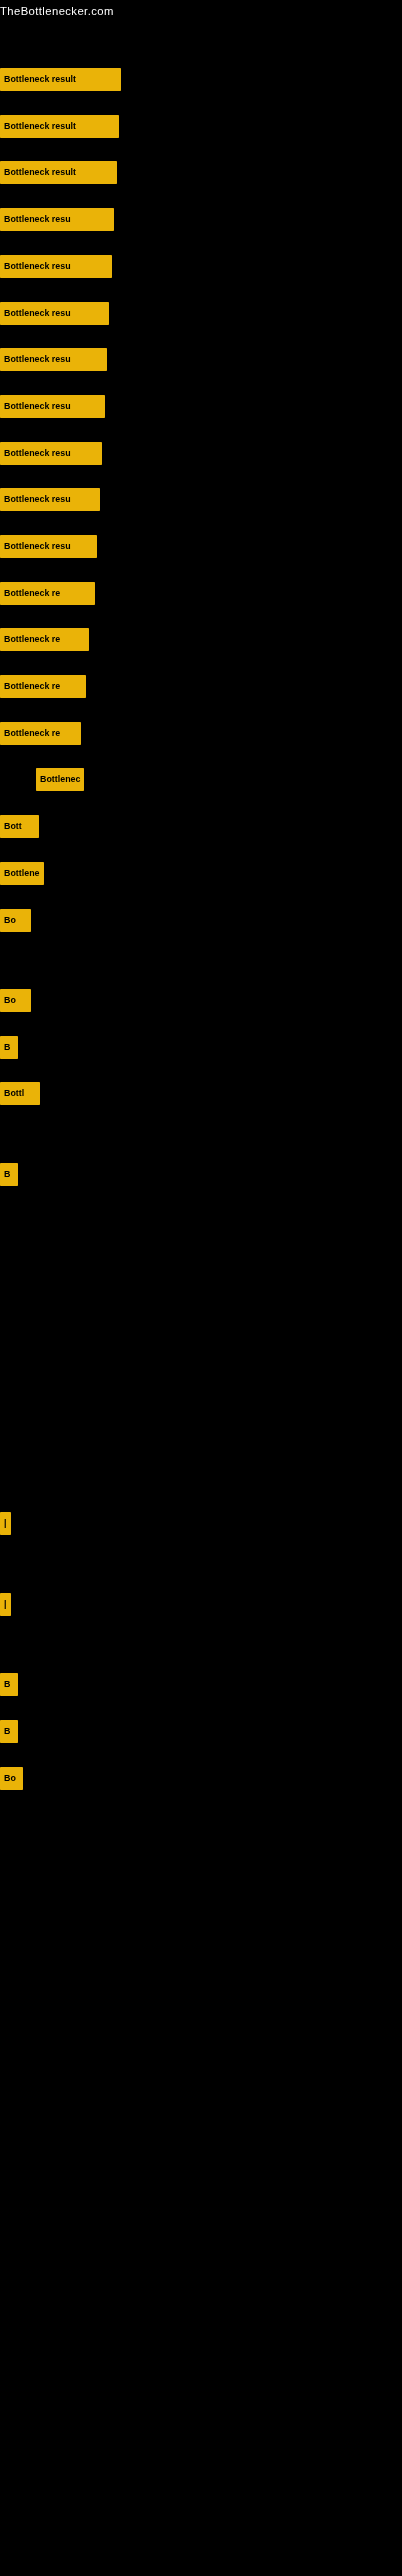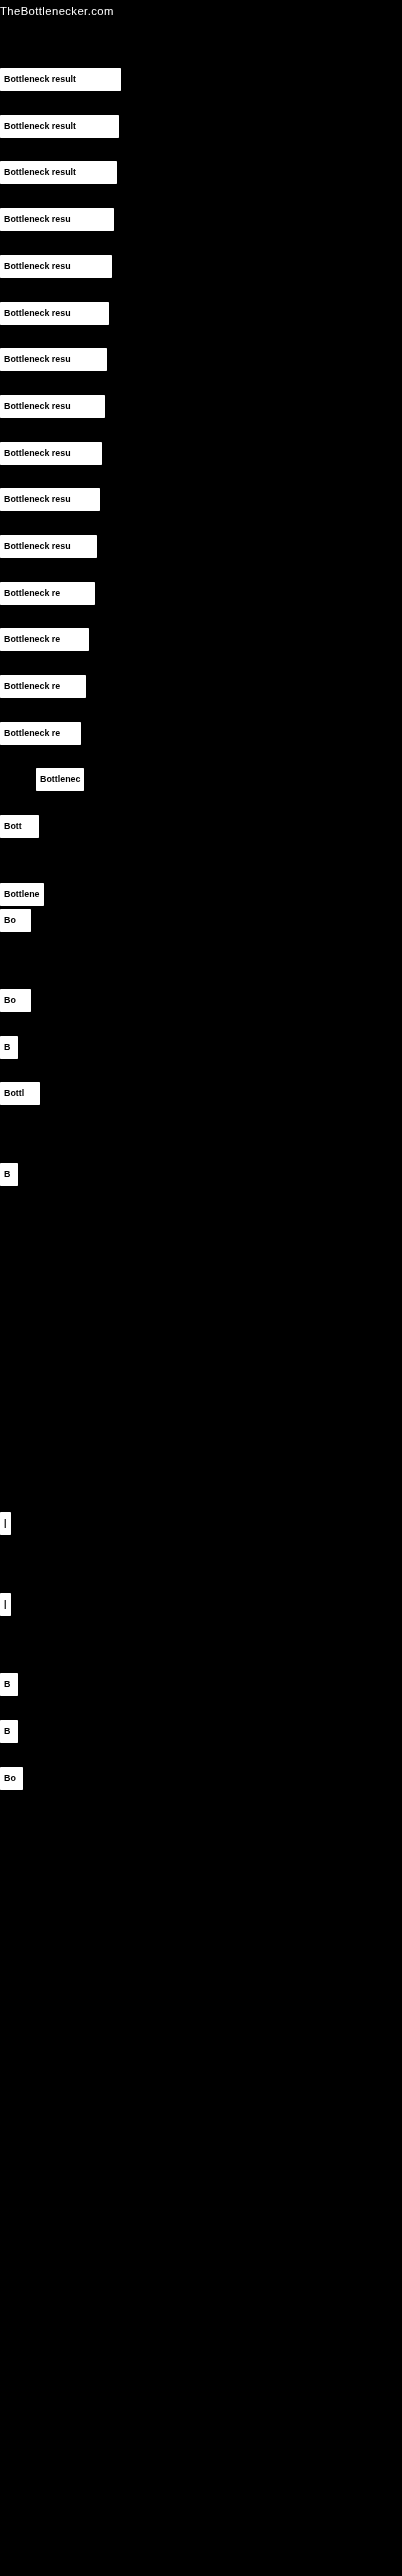--- a/index.html
+++ b/index.html
@@ -19,21 +19,21 @@
       letter-spacing: 0.4px;
     }
     .bar-row {
       position: absolute;
       left: 0;
       height: 29px;
       display: flex;
       align-items: center;
     }
     .bar-label {
-      background: #ffffff;
+      background: #eab308;
       color: #000;
       font-size: 8.9px;
       font-weight: bold;
       padding: 1.6px 4px;
       white-space: nowrap;
       height: 22.5px;
       display: flex;
       align-items: center;
       border-radius: 0.8px;
     }
@@ -88,21 +88,21 @@
     </div>
     <div class="bar-row" style="top: 699px; width: 81px;">
       <div class="bar-label" style="width: 81px;">Bottleneck re</div>
     </div>
     <div class="bar-row" style="top: 745px; width: 66px; padding-left: 36px;">
       <div class="bar-label" style="width: 66px;">Bottlenec</div>
     </div>
     <div class="bar-row" style="top: 792px; width: 62px;">
       <div class="bar-label" style="width: 39px;">Bott</div>
     </div>
-    <div class="bar-row" style="top: 860px; width: 39px;">
+    <div class="bar-row" style="top: 839px; width: 39px;">
       <div class="bar-label" style="width: 60px;">Bottlene</div>
     </div>
     <div class="bar-row" style="top: 886px; width: 31px;">
       <div class="bar-label" style="width: 31px;">Bo</div>
     </div>
     <div class="bar-row" style="top: 966px; width: 31px;">
       <div class="bar-label" style="width: 31px;">Bo</div>
     </div>
     <div class="bar-row" style="top: 1013px; width: 17.7px;">
       <div class="bar-label" style="width: 17.7px;">B</div>

